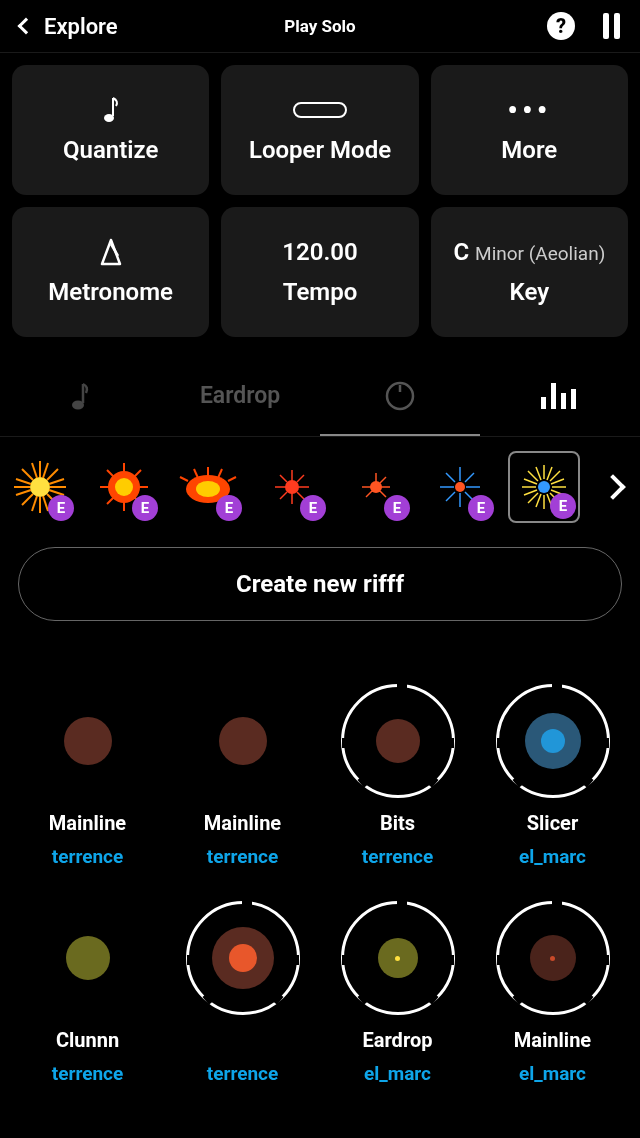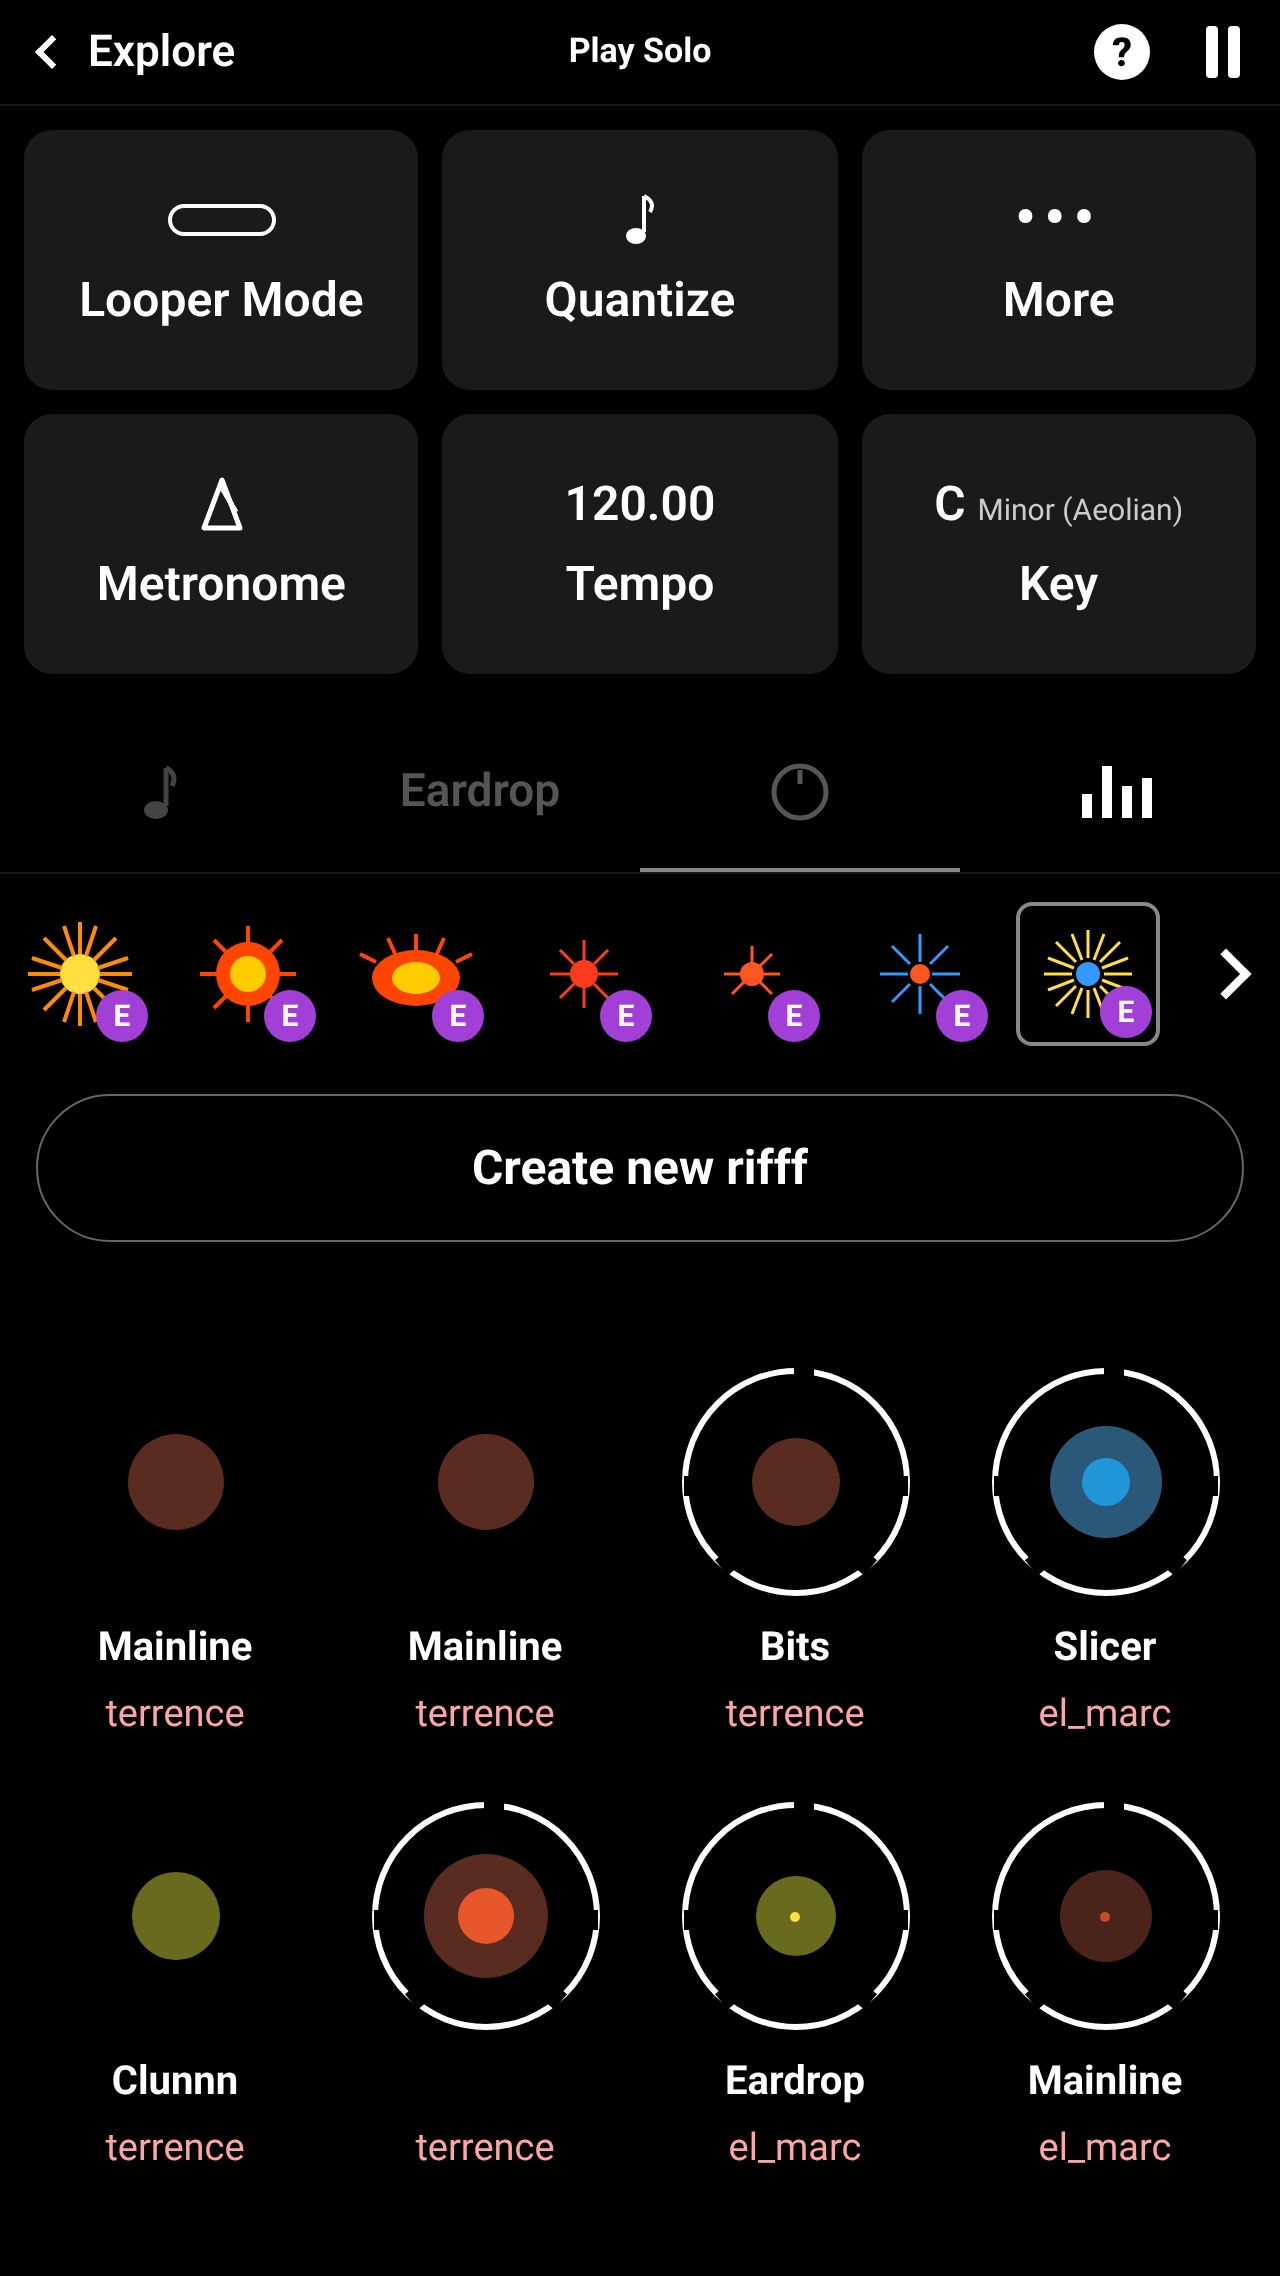--- a/index.html
+++ b/index.html
@@ -75,21 +75,21 @@
     display:flex;
     flex-direction:column;
     align-items:center;
     justify-content:center;
     gap:12px;
     font-size:24px;
     font-weight:600;
   }
   .tile-icon { height:28px; display:flex; align-items:center; justify-content:center;}
   .tile-top { font-size:24px; font-weight:600;}
-  .tile-scale { font-size:15px; color:#ccc; font-weight:400; margin-left:6px;text-align:center;}
+  .tile-scale { font-size:19px; color:#ccc; font-weight:400; margin-left:6px;text-align:center;}
   .dots { font-size:30px; letter-spacing:4px; line-height:10px;}
 
   
   .tabs {
     display:flex;
     align-items:center;
     height:82px;
     border-bottom:1px solid #1a1a1a;
     margin-top:6px;
   }
@@ -166,21 +166,21 @@
   .instrument {
     display:flex;flex-direction:column;align-items:center;
     gap:10px;
   }
   .inst-visual {
     width:120px;height:120px;
     display:flex;align-items:center;justify-content:center;
     position:relative;
   }
   .inst-name{font-size:20px;font-weight:700;}
-  .inst-author{font-size:19px;color:#fca5a5;font-weight:400;}
+  .inst-author{font-size:19px;color:#0ea5e9;font-weight:700;}
   .dot-simple{border-radius:50%;}
   .ring-outer{
     width:114px;height:114px;border:3px solid #fff;border-radius:50%;
     display:flex;align-items:center;justify-content:center;
     position:relative;
   }
   .notch{position:absolute;width:10px;height:6px;background:#000;}
 </style>
 </head>
 <body>
@@ -196,35 +196,35 @@
     <div class="pause-icon">
         <span></span>
         <span></span>
       </div>
   </div>
 </div>
 
 <div class="controls">
   <div class="control-tile">
     <div class="tile-icon">
-      <svg width="56" height="20" viewBox="0 0 56 20">
-          <rect x="2" y="3" width="52" height="14" rx="7" fill="none" stroke="#fff" stroke-width="2"></rect>
-        </svg>
-    </div>
-    <span>Looper Mode</span>
-  </div>
-  <div class="control-tile">
-    <div class="tile-icon">
       <svg width="20" height="28" viewBox="0 0 20 28">
           <path d="M12 2 L12 20" stroke="#fff" stroke-width="2" fill="none"></path>
           <ellipse cx="8" cy="22" rx="5" ry="4" fill="#fff"></ellipse>
           <path d="M12 2 Q18 5 15 10" stroke="#fff" stroke-width="2" fill="none"></path>
         </svg>
     </div>
     <span>Quantize</span>
+  </div>
+  <div class="control-tile">
+    <div class="tile-icon">
+      <svg width="56" height="20" viewBox="0 0 56 20">
+          <rect x="2" y="3" width="52" height="14" rx="7" fill="none" stroke="#fff" stroke-width="2"></rect>
+        </svg>
+    </div>
+    <span>Looper Mode</span>
   </div>
   <div class="control-tile">
     <div class="tile-icon dots">•••</div>
     <span>More</span>
   </div>
   <div class="control-tile">
     <div class="tile-icon">
       <svg width="26" height="28" viewBox="0 0 26 28">
           <path d="M13 2 L4 26 L22 26 Z" fill="none" stroke="#fff" stroke-width="2.5" stroke-linejoin="round"></path>
           <line x1="13" y1="6" x2="20" y2="18" stroke="#fff" stroke-width="2.5"></line>

